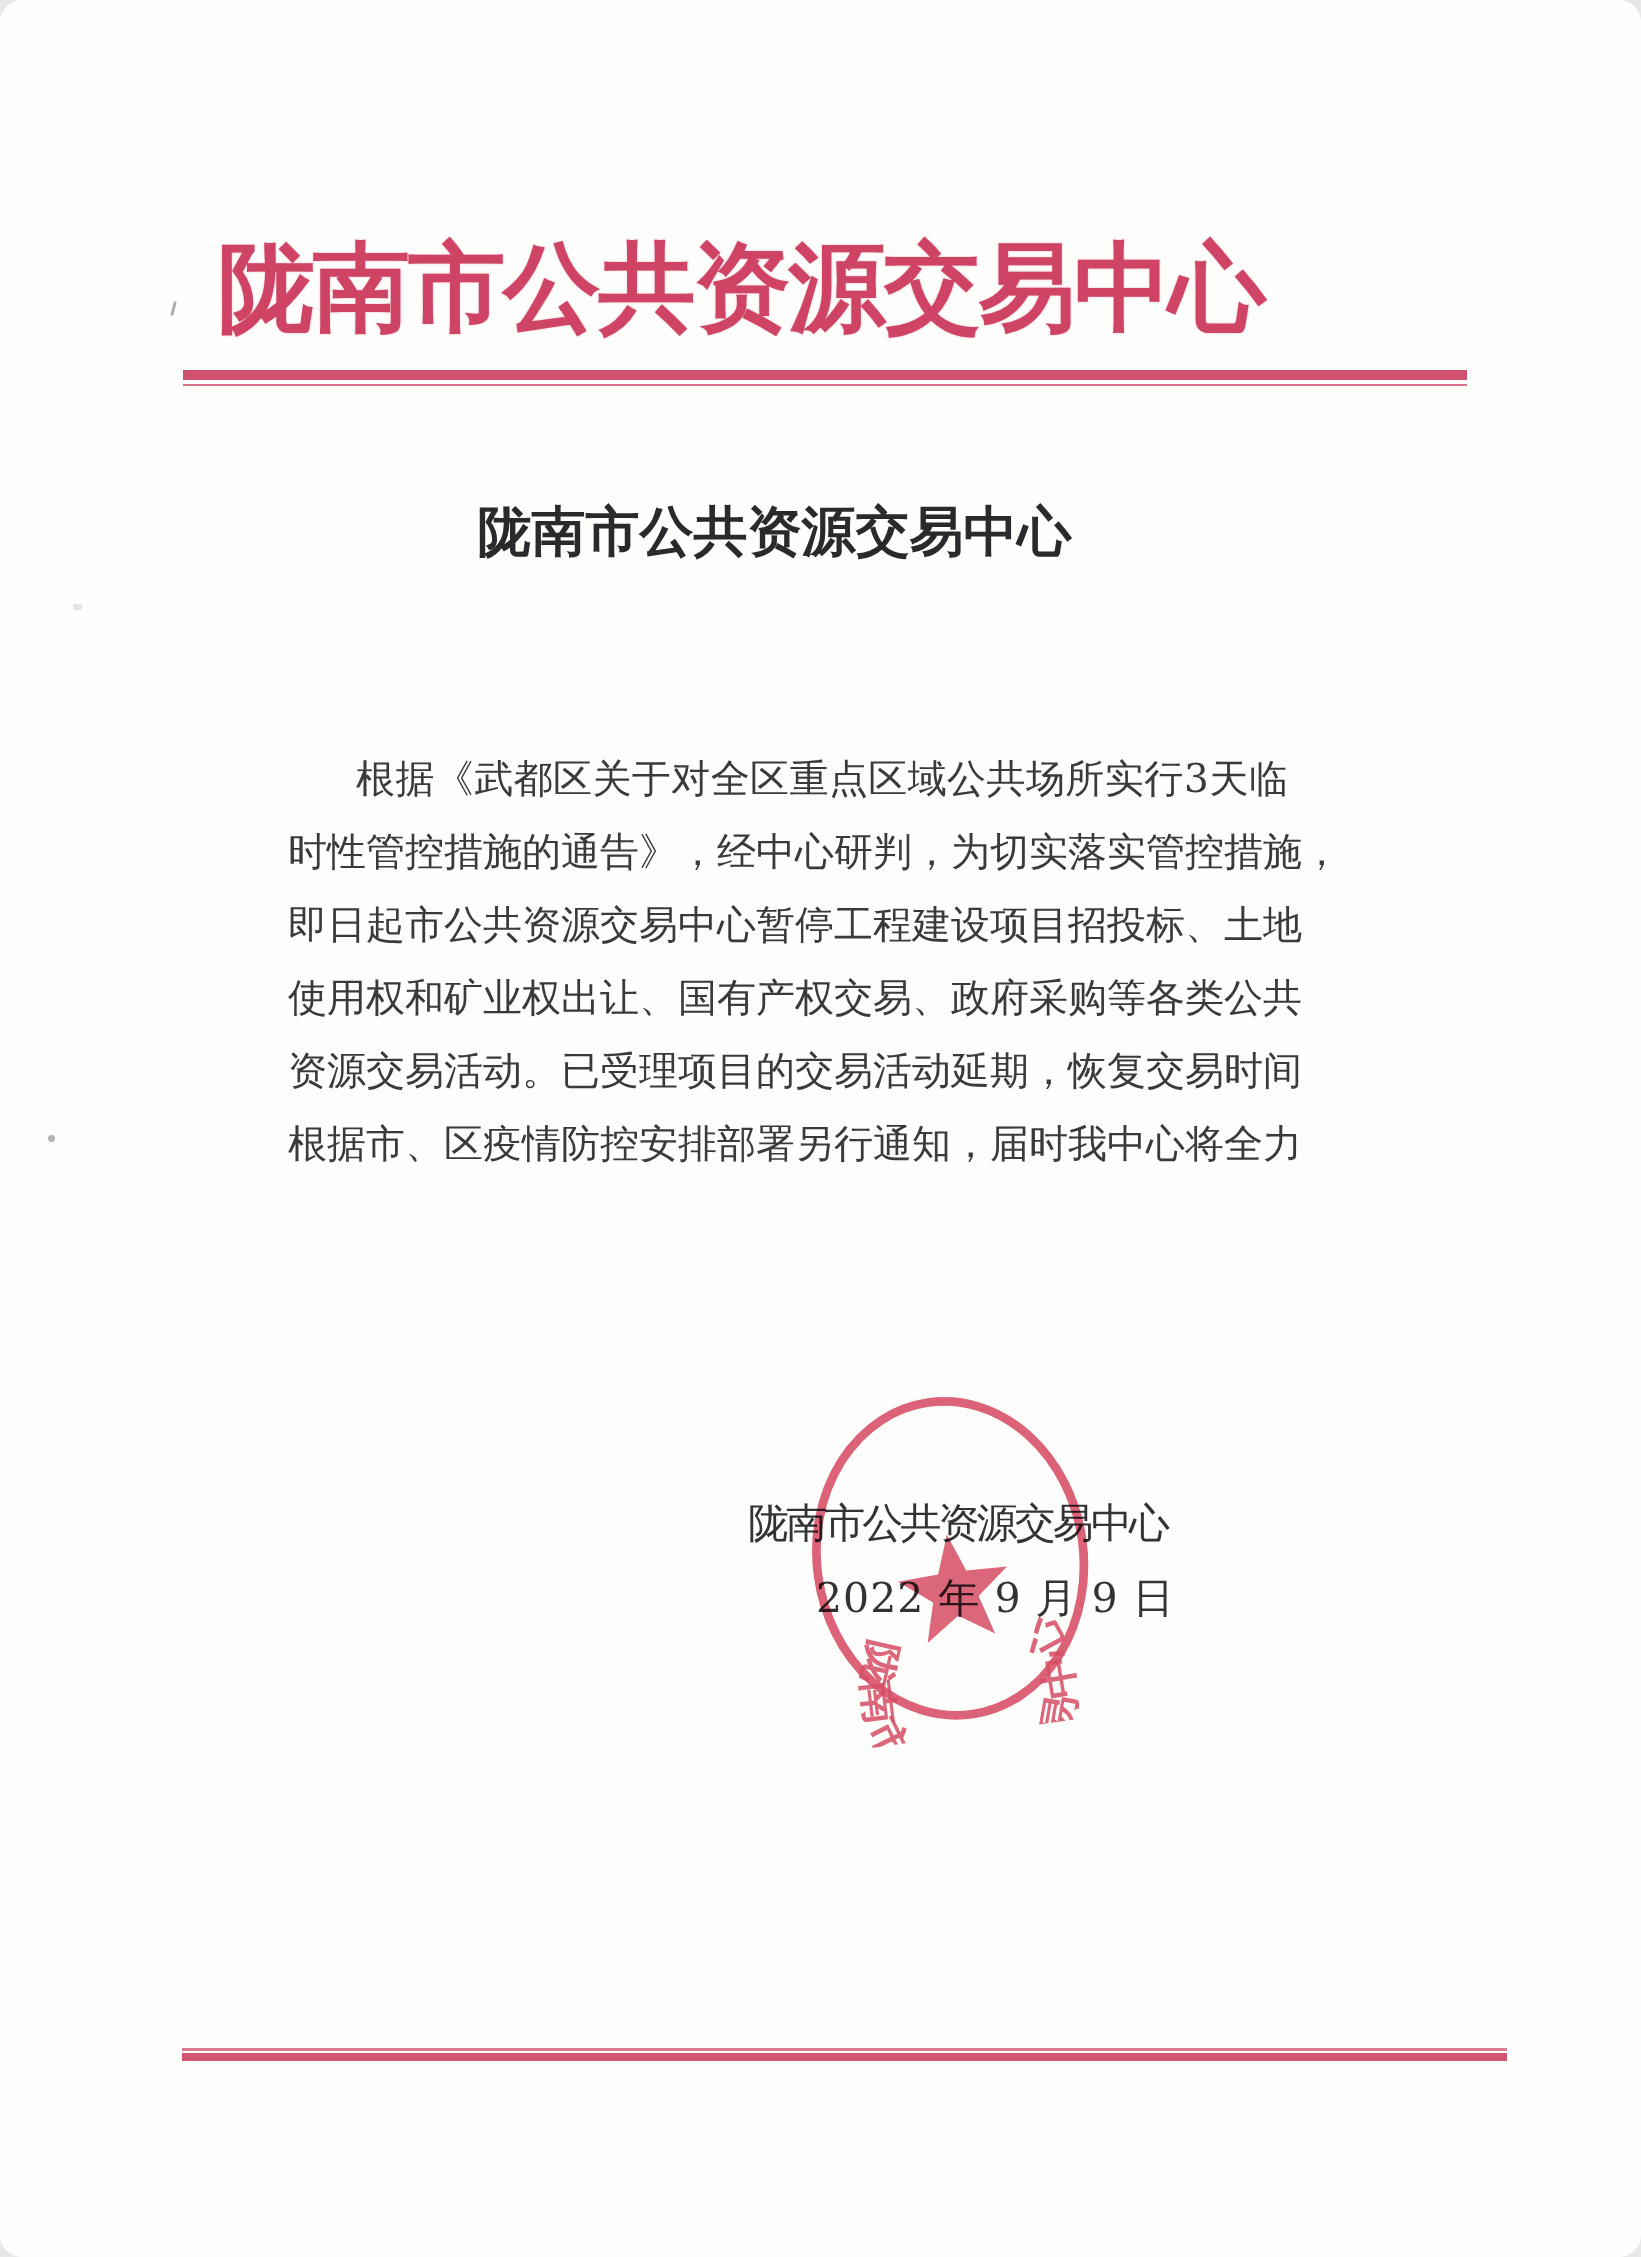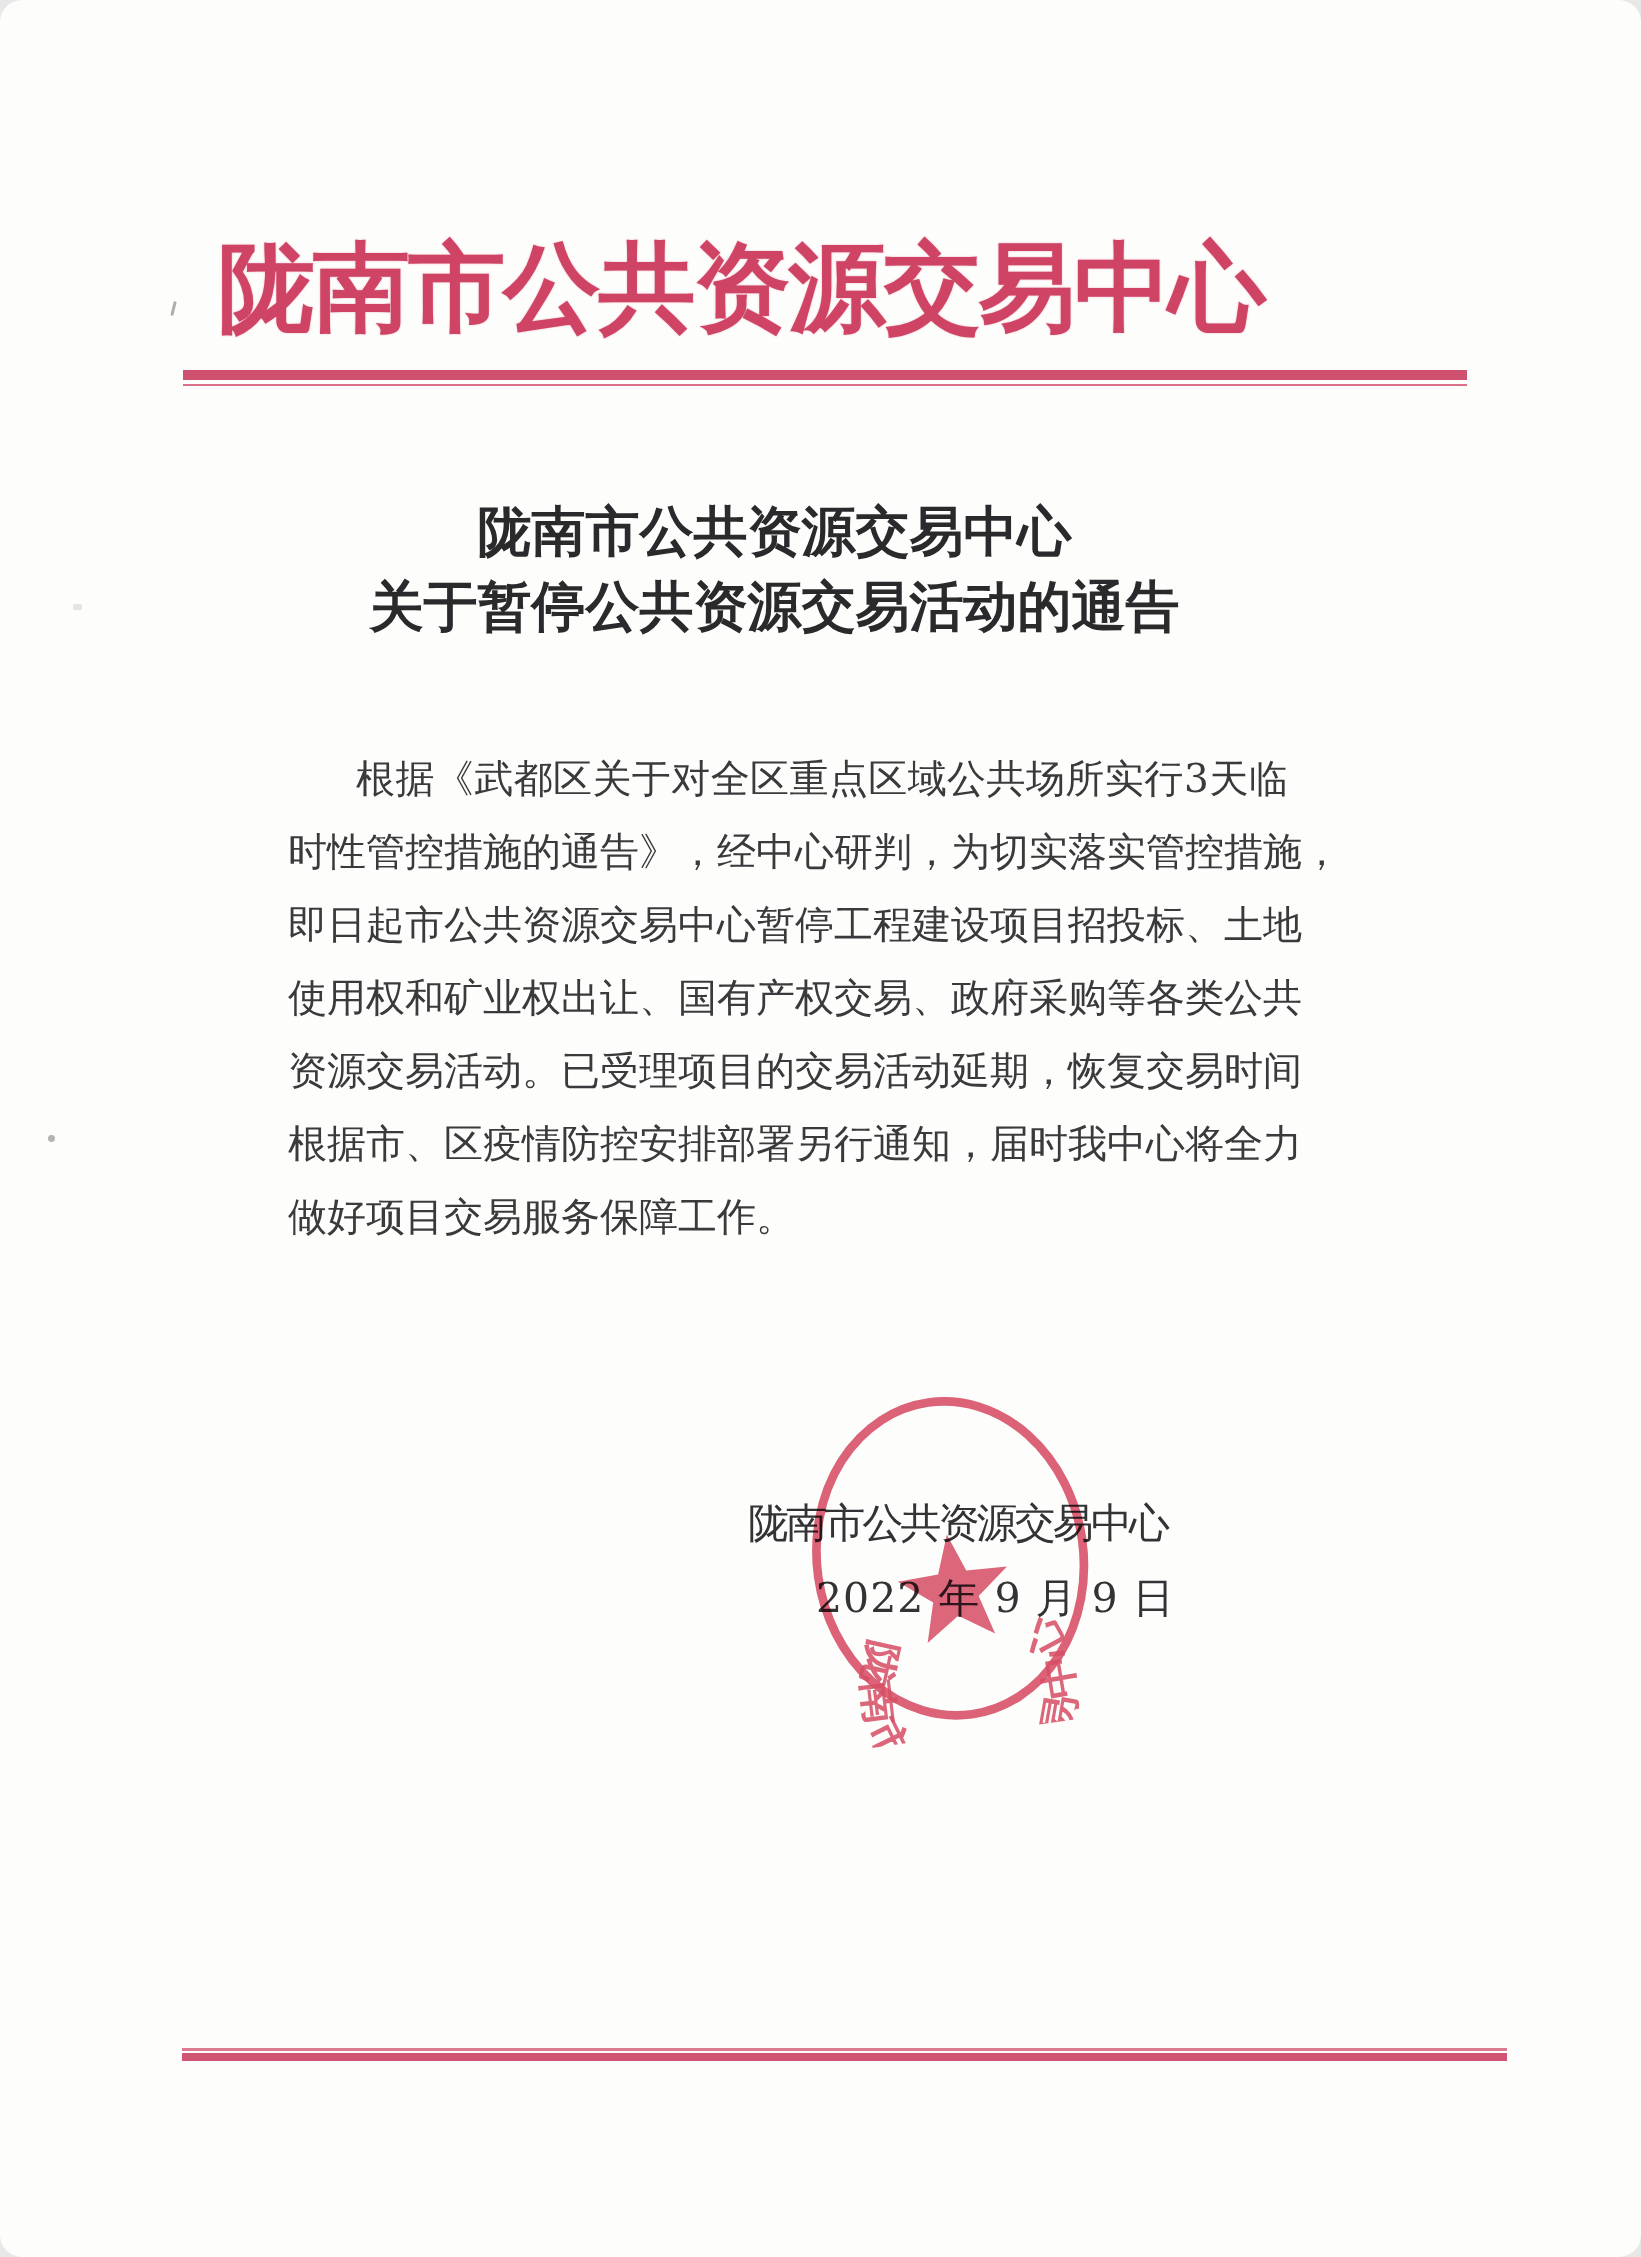--- a/index.html
+++ b/index.html
@@ -79,21 +79,20 @@
 
   <div class="masthead">陇南市公共资源交易中心</div>
 
   <div class="rule-top">
     <div class="thick"></div>
     <div class="thin"></div>
   </div>
 
   <div class="doc-title">
     <div>陇南市公共资源交易中心</div>
-    <div>关于暂停公共资源交易活动的通告</div>
   </div>
 
   <div class="body-block">
     <div class="bl indent">
         <span>根</span>
         <span>据</span>
         <span>《</span>
         <span>武</span>
         <span>都</span>
         <span>区</span>
@@ -252,21 +251,20 @@
         <span>，</span>
         <span>届</span>
         <span>时</span>
         <span>我</span>
         <span>中</span>
         <span>心</span>
         <span>将</span>
         <span>全</span>
         <span>力</span>
       </div>
-    <div class="bl last">做好项目交易服务保障工作。</div>
   </div>
 
   <div class="sig-org">陇南市公共资源交易中心</div>
   <div class="sig-date">2022 年 9 月 9 日</div>
 
   <svg class="seal" viewBox="0 0 320 360">
     <ellipse class="ring" cx="158" cy="177" rx="138" ry="163"></ellipse>
     <path id="sealArc" d="M 69.5 247 A 108 122 0 1 0 246.5 247" fill="none"></path>
     <text>
       <textPath href="#sealArc" startOffset="2" textLength="505" lengthAdjust="spacingAndGlyphs" class="ring-text">陇南市公共资源交易中心</textPath>

